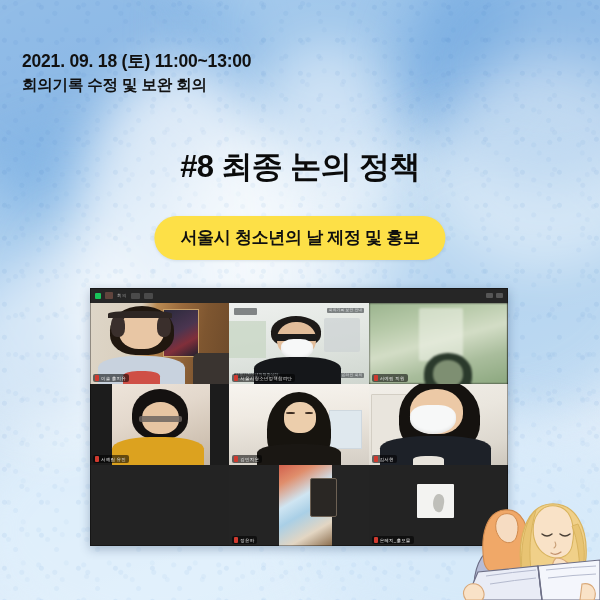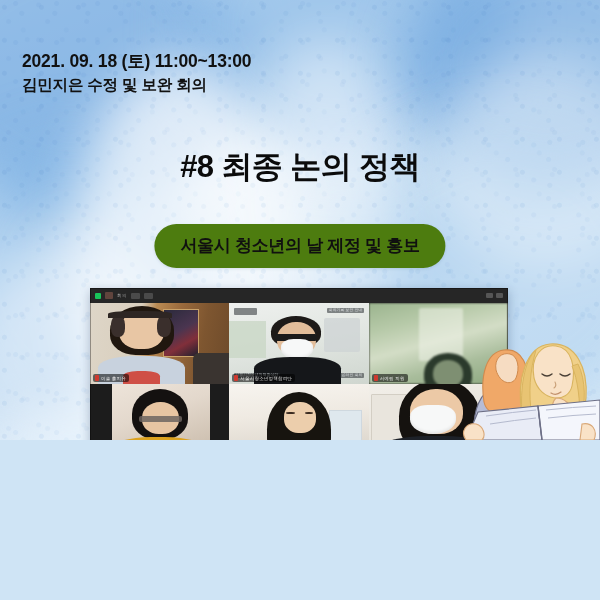--- a/index.html
+++ b/index.html
@@ -3,21 +3,21 @@
 <meta charset="utf-8">
 <title>Meeting Poster</title>
 <style>
   html,body{margin:0;padding:0;}
   body{
     width:600px;height:600px;overflow:hidden;
     font-family:"Liberation Sans","DejaVu Sans",sans-serif;
     background:#cfe4f5;
   }
   #poster{
-    position:relative;width:600px;height:440px;overflow:hidden;
+    position:relative;width:600px;height:600px;overflow:hidden;
     background:#dceaf7;
   }
 
   
   .bg-layer{position:absolute;inset:0;}
   .bg-base{
     background:
       linear-gradient(160deg,#cfe3f4 0%,#bed9f1 18%,#dcebf8 40%,#cfe3f5 60%,#e2eefa 78%,#d5e8f7 100%);
   }
   .bg-blob{position:absolute;border-radius:50%;filter:blur(26px);}
@@ -54,22 +54,22 @@
   .hdr-line.l2{font-size:15.5px;margin-top:2px;}
 
   .main-title{
     position:absolute;left:0;right:0;top:146px;z-index:6;
     text-align:center;color:#0b0b0b;
     font-size:31px;font-weight:800;letter-spacing:-.6px;
   }
 
   .pill{
     position:absolute;left:50%;transform:translateX(-50%);
-    top:224px;z-index:6;
-    background:#4d7c0f;border-radius:26px;
+    top:216px;z-index:6;
+    background:#fde047;border-radius:26px;
     padding:10px 26px 11px;
     box-shadow:0 1px 3px rgba(40,70,110,.13);
   }
   .pill-text{
     color:#101010;font-size:17px;font-weight:700;letter-spacing:-.3px;white-space:nowrap;
   }
 
   
   .zoom-win{
     position:absolute;left:90px;top:288px;width:418px;height:258px;z-index:7;
@@ -174,21 +174,21 @@
     <div class="bg-blob b7"></div>
     <div class="bg-blob b8"></div>
     <div class="bg-blob b9"></div>
     <div class="bg-blob b10"></div>
     <div class="bg-blob b11"></div>
   </div>
   <div class="bg-grain"></div>
 
   <div class="hdr">
     <div class="hdr-line l1">2021. 09.  18 (토) 11:00~13:00</div>
-    <div class="hdr-line l2">김민지은 수정 및 보완 회의</div>
+    <div class="hdr-line l2">회의기록 수정 및 보완 회의</div>
   </div>
 
   <div class="main-title">#8 최종 논의 정책</div>
 
   <div class="pill">
     <span class="pill-text">서울시 청소년의 날 제정 및 홍보</span>
   </div>
 
   <div class="zoom-win">
 

